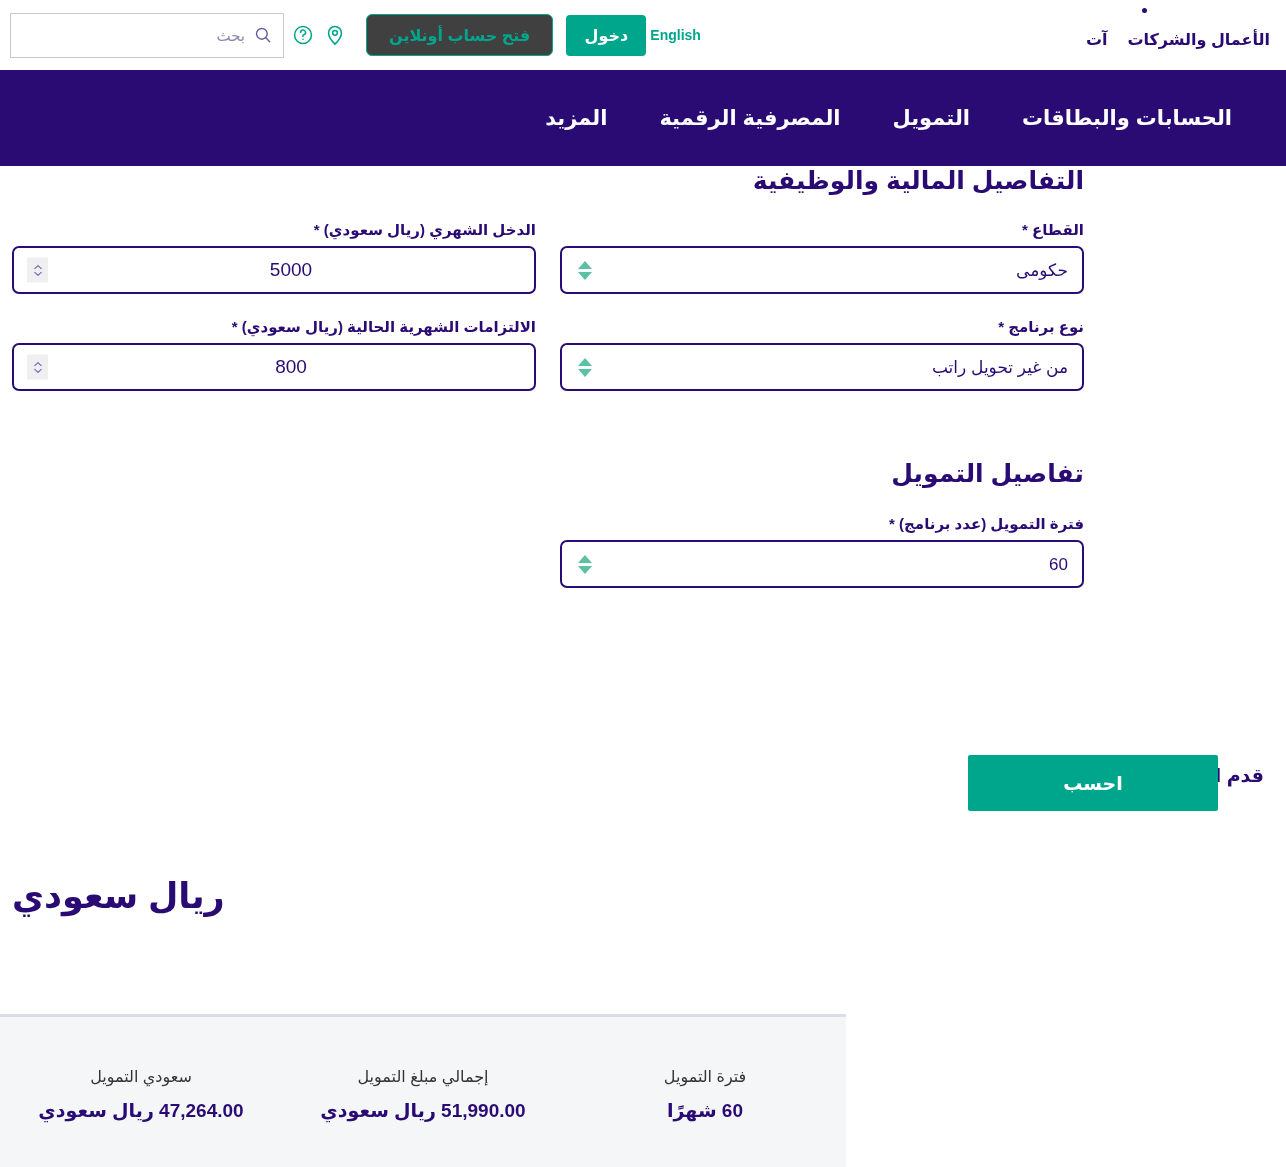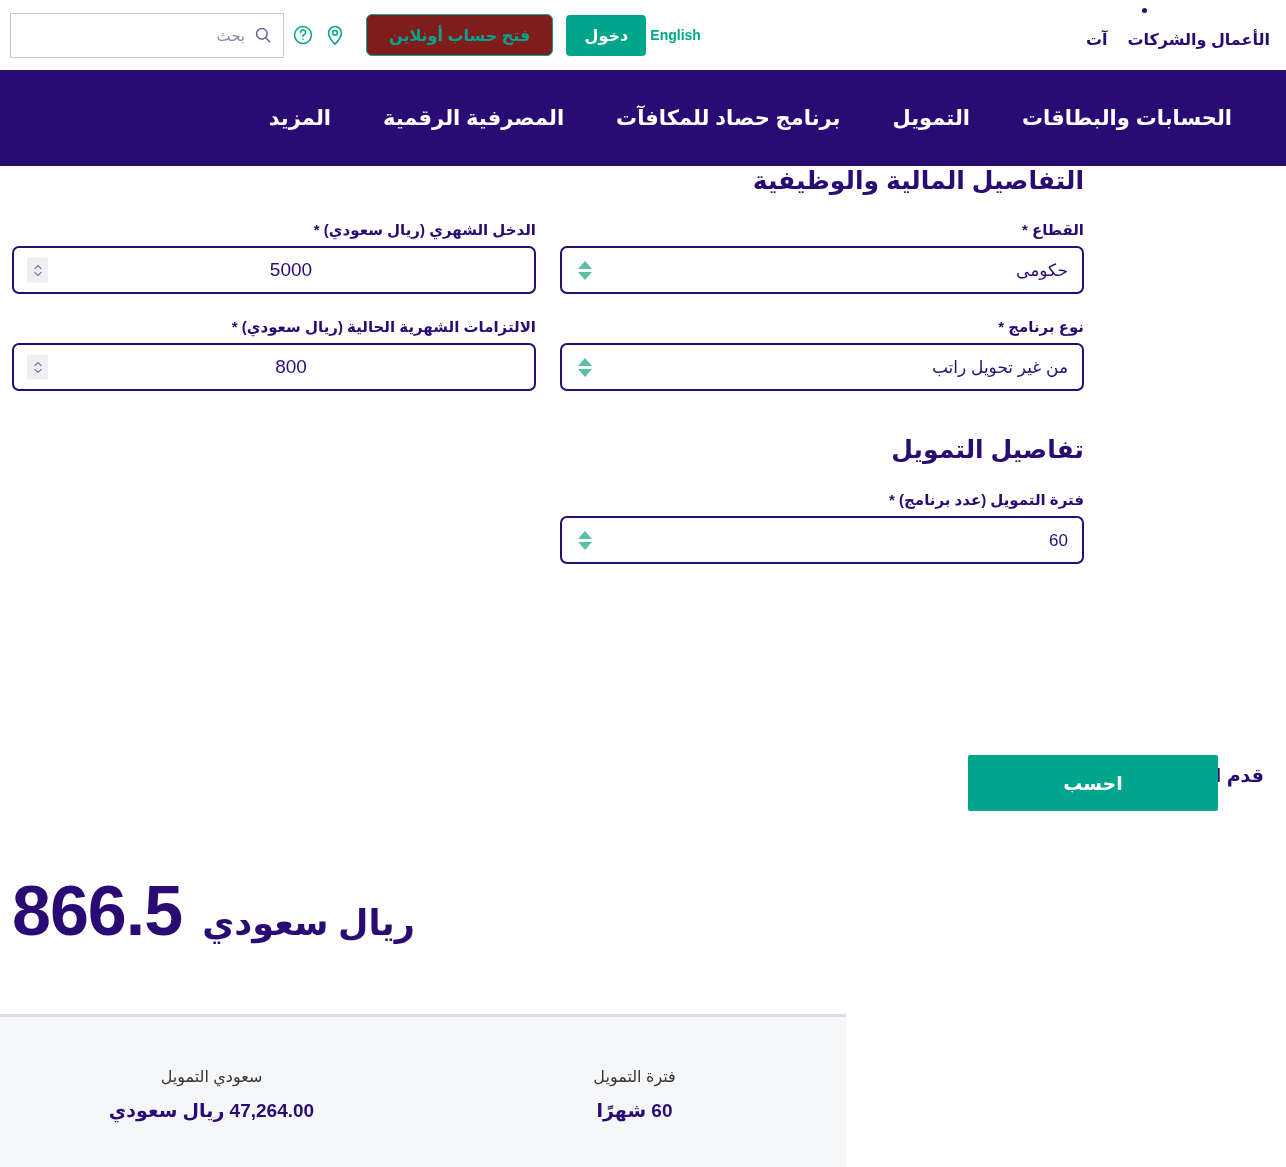--- a/index.html
+++ b/index.html
@@ -96,21 +96,21 @@
     width: 80px;
     height: 41px;
     margin-left: 13px;
     cursor: pointer;
     font-family: inherit;
     display: flex;
     align-items: center;
     justify-content: center;
   }
   .btn-open-account {
-    background: #7f1d1d;
+    background: #404040;
     color: #00A68C;
     border: 1.6px solid #00A68C;
     border-radius: 6px;
     font-size: 16px;
     font-weight: bold;
     height: 42px;
     padding: 0 22px;
     margin-left: 18px;
     cursor: pointer;
     font-family: inherit;
@@ -481,21 +481,20 @@
         </svg>
       </span>
       <input class="search-input" type="text" placeholder="بحث" style="">
     </div>
   </div>
 </div>
 
 <nav class="mainnav">
   <div class="nav-item">الحسابات والبطاقات</div>
   <div class="nav-item">التمويل</div>
-  <div class="nav-item">برنامج حصاد للمكافآت</div>
   <div class="nav-item">المصرفية الرقمية</div>
   <div class="nav-item">المزيد</div>
 </nav>
 
 <div class="content">
 
   <h2 class="section-title">التفاصيل المالية والوظيفية</h2>
 
   <div class="form-grid" style="margin-top:26px;">
 
@@ -549,21 +548,21 @@
               <path d="M1 5 L5 1.2 L9 5" stroke-linecap="round" stroke-linejoin="round"></path>
             </svg>
           <svg class="chev" viewBox="0 0 10 6" fill="none" stroke="currentColor" stroke-width="1.4">
               <path d="M1 1 L5 4.8 L9 1" stroke-linecap="round" stroke-linejoin="round"></path>
             </svg>
         </span>
       </div>
     </div>
   </div>
 
-  <h2 class="section-title" style="margin-top:44px;">تفاصيل التمويل</h2>
+  <h2 class="section-title" style="margin-top:68px;">تفاصيل التمويل</h2>
 
   <div class="form-grid" style="margin-top:27px;">
     <div class="field">
       <div class="field-label">فترة التمويل (عدد برنامج) *</div>
       <div class="ctrl">
         <select class="ctrl-select">
           <option>60</option>
         </select>
         <span class="select-arrows">
           <span class="tri-up"></span>
@@ -575,26 +574,29 @@
 </div>
 
 <div class="actions">
   <button class="btn-calc">احسب</button>
   <button class="btn-apply">قدم الآن</button>
 </div>
 
 <div class="result-block">
   <div class="amount-row">
     <span class="amount-currency">ريال سعودي</span>
-    <span class="amount-value">866.5</span>
   </div>
 </div>
 
 <div class="summary">
   <div class="summary-cell">
     <div class="summary-label">فترة التمويل</div>
     <div class="summary-value">60 شهرًا</div>
   </div>
   <div class="summary-cell">
+    <div class="summary-label">إجمالي مبلغ التمويل</div>
+    <div class="summary-value">51,990.00 ريال سعودي</div>
+  </div>
+  <div class="summary-cell">
     <div class="summary-label">سعودي التمويل</div>
     <div class="summary-value">47,264.00 ريال سعودي</div>
   </div>
 </div>
 
 </body></html>

